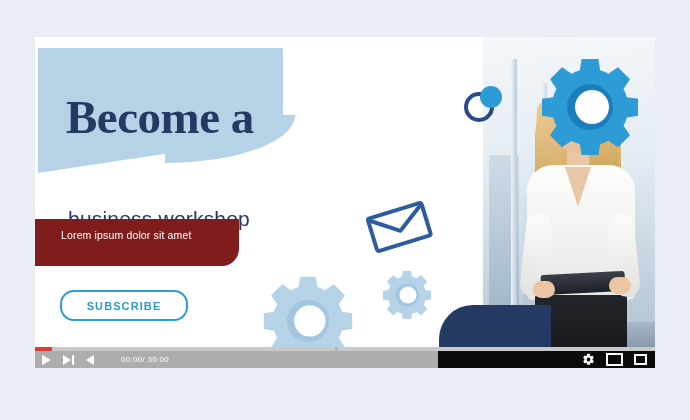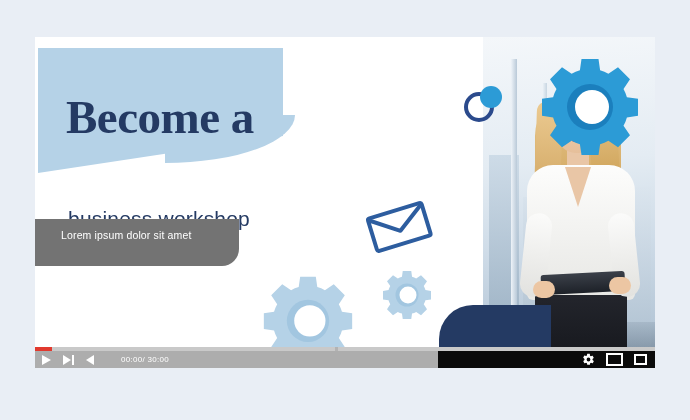--- a/index.html
+++ b/index.html
@@ -95,21 +95,21 @@
     font-weight:700;color:#243a63;font-size:47px;line-height:.98;
     letter-spacing:-.5px;
   }
   .headline .l2{display:block;}
   .subhead{
     position:absolute;left:33px;top:170px;
     font-size:21px;color:#243a63;letter-spacing:.2px;
   }
   .msgbox{
     position:absolute;left:0;top:182px;width:204px;height:47px;
-    background:#737373;border-bottom-right-radius:17px;
+    background:#7f1d1d;border-bottom-right-radius:17px;
   }
   .msgbox p{
     margin:0;position:absolute;left:26px;top:9px;right:10px;
     color:#ffffff;font-size:10.5px;line-height:1.45;letter-spacing:.15px;
   }
   .subscribe{
     position:absolute;left:25px;top:253px;width:124px;height:27px;
     border:2px solid #2c9bd6;border-radius:14px;background:#ffffff;
     color:#2c9bd6;font-size:11px;font-weight:700;letter-spacing:1.1px;
     display:flex;align-items:center;justify-content:center;cursor:pointer;
@@ -234,20 +234,21 @@
 
     <div class="headline">
       <span>Become a</span>
     </div>
     <div class="subhead">business workshop</div>
 
     <div class="msgbox">
       <p><span>Lorem ipsum dolor sit amet</span><br></p>
     </div>
 
+    <div class="subscribe">SUBSCRIBE</div>
 
     <div class="progress">
       <div class="played"></div>
       <div class="buffer"></div>
       <div class="knob"></div>
     </div>
 
     <div class="controls">
       <div class="dark"></div>
 

